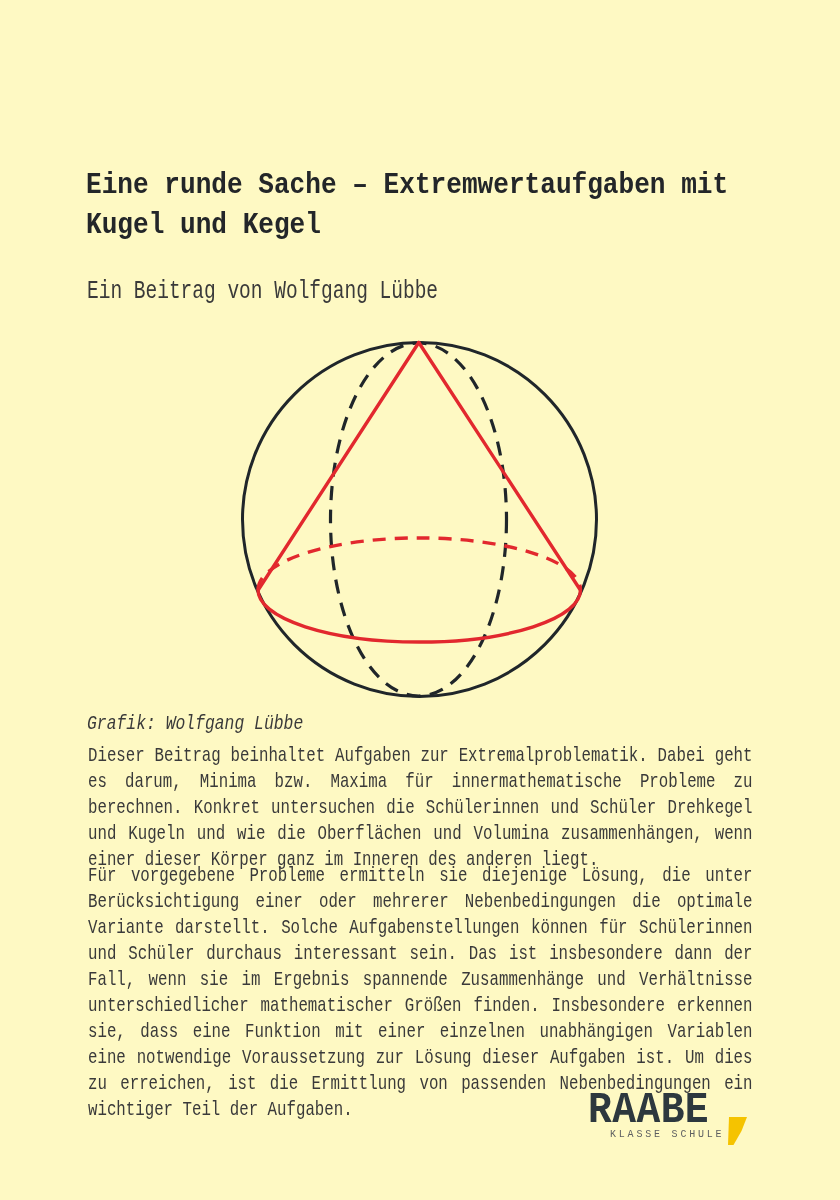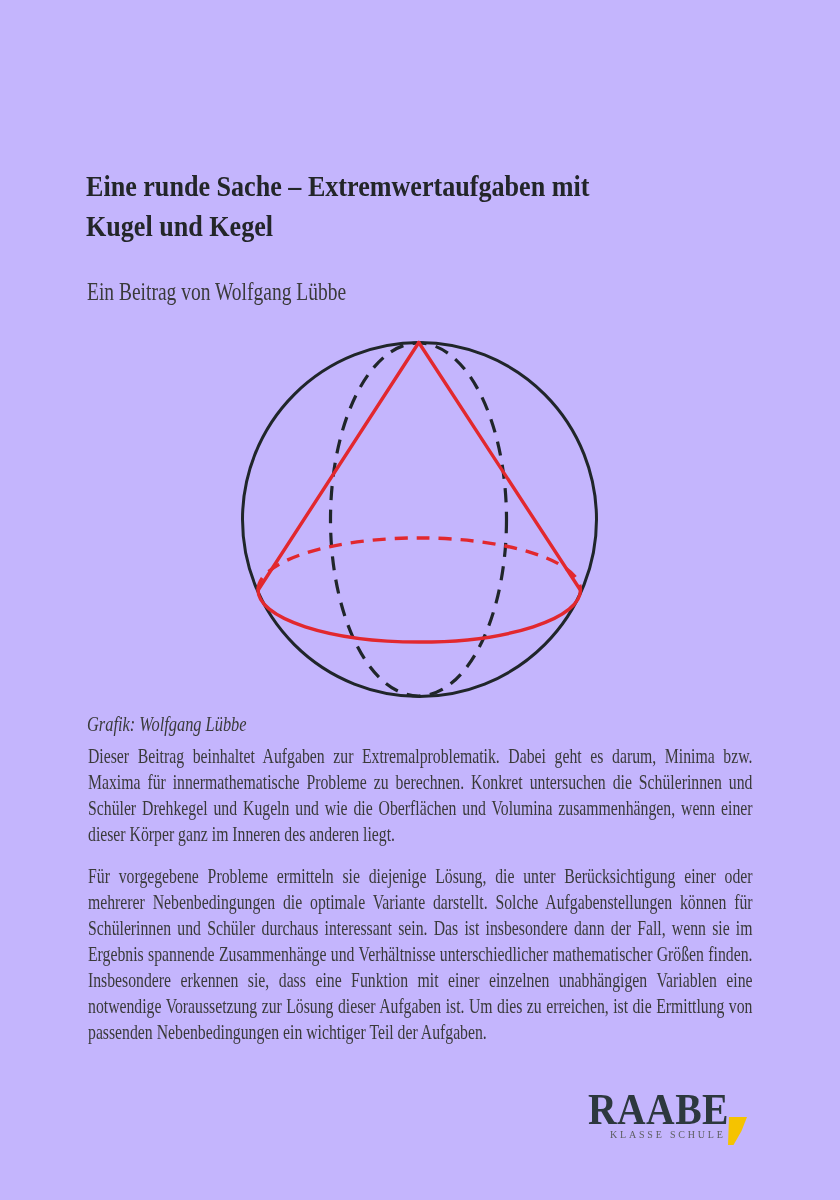--- a/index.html
+++ b/index.html
@@ -1,22 +1,22 @@
 <!DOCTYPE html>
 <html style="--title-color: #232629; --body-color: #3a3a3a; --sphere-stroke: #20262a; --cone-stroke: #e2282e; --brand-color: #2d383e; --comma-color: #f5c300; --tagline-color: #5c5e60;"><head>
 <meta charset="utf-8">
 <style>
   html, body { margin: 0; padding: 0; background: #ffffff; }
   .page {
     position: relative;
     width: 840px;
     height: 1200px;
-    background: #c4b5fd;
+    background: #fef9c3;
     overflow: hidden;
-    font-family: Liberation Serif, serif;
+    font-family: Liberation Mono, monospace;
   }
   .page-title {
     position: absolute;
     left: 86px;
     top: 166px;
     width: 760px;
     font-size: 30px;
     line-height: 39.5px;
     font-weight: 700;
     color: var(--title-color, #232629);

